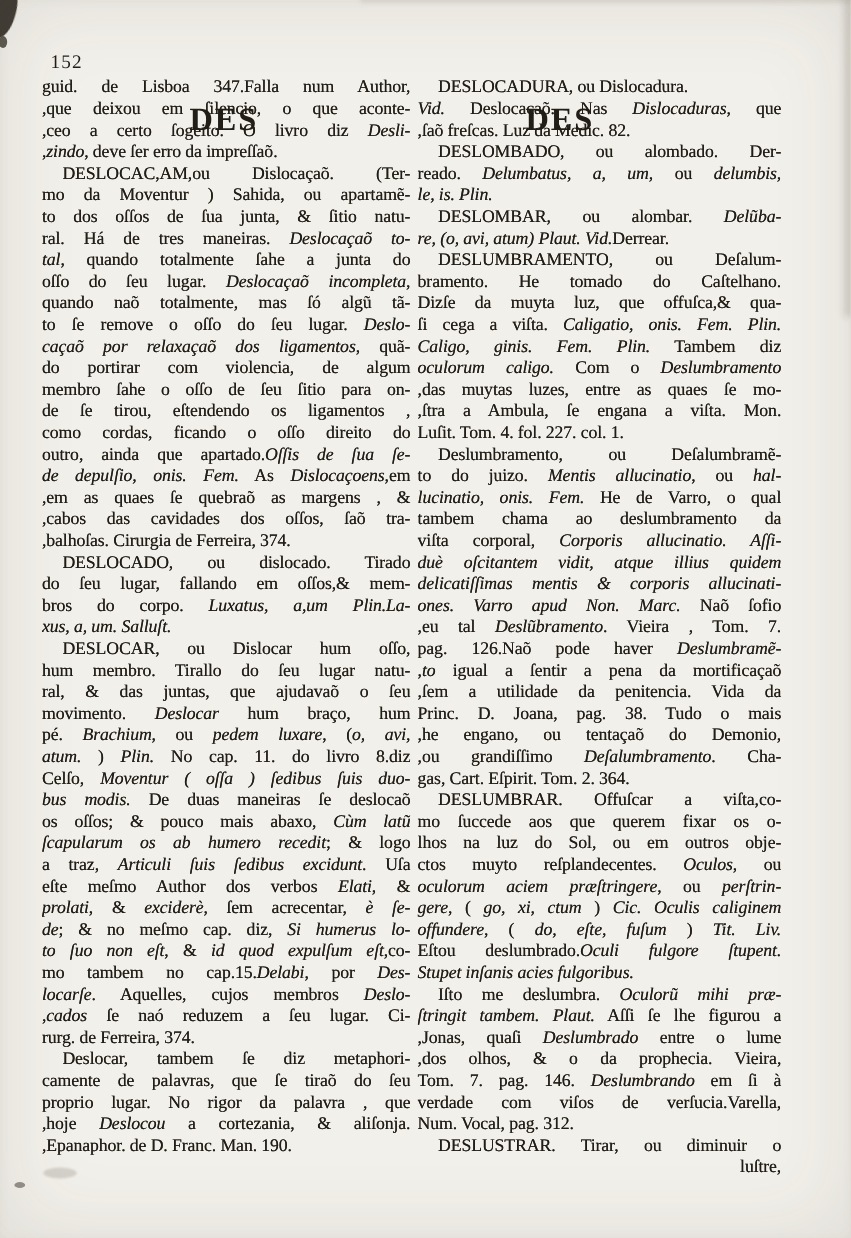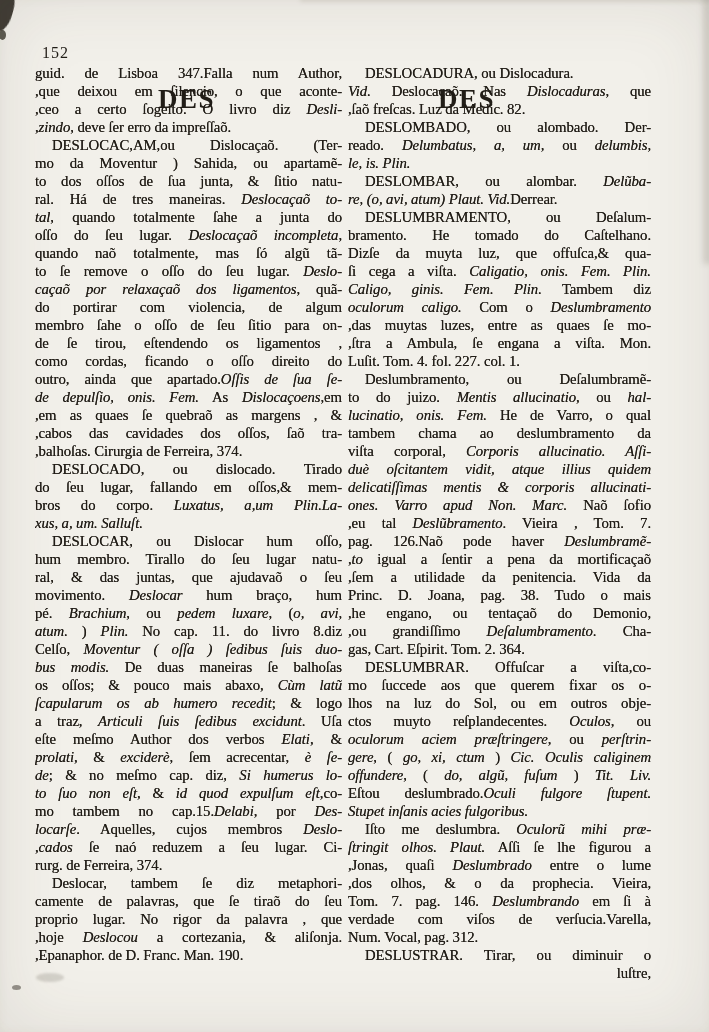--- a/index.html
+++ b/index.html
@@ -102,21 +102,21 @@
       <div class="line"><span>do ſeu lugar, fallando em oſſos,&amp; mem-</span></div>
       <div class="line"><span>bros do corpo. </span><i>Luxatus, a,um Plin.La-</i></div>
       <div class="line end"><i>xus, a, um. Salluſt.</i></div>
       <div class="line indent"><span>DESLOCAR, ou Dislocar hum oſſo,</span></div>
       <div class="line"><span>hum membro. Tirallo do ſeu lugar natu-</span></div>
       <div class="line"><span>ral, &amp; das juntas, que ajudavaõ o ſeu</span></div>
       <div class="line"><span>movimento. </span><i>Deslocar</i><span> hum braço, hum</span></div>
       <div class="line"><span>pé. </span><i>Brachium</i><span>, ou </span><i>pedem luxare</i><span>, (</span><i>o, avi,</i></div>
       <div class="line"><i>atum.</i><span> ) </span><i>Plin.</i><span> No cap. 11. do livro 8.diz</span></div>
       <div class="line"><span>Celſo, </span><i>Moventur ( oſſa ) ſedibus ſuis duo-</i></div>
-      <div class="line"><i>bus modis.</i><span> De duas maneiras ſe balhoſas</span></div>
+      <div class="line"><i>bus modis.</i><span> De duas maneiras ſe deslocaõ</span></div>
       <div class="line"><span>os oſſos; &amp; pouco mais abaxo, </span><i>Cùm latũ</i></div>
       <div class="line"><i>ſcapularum os ab humero recedit</i><span>; &amp; logo</span></div>
       <div class="line"><span>a traz, </span><i>Articuli ſuis ſedibus excidunt</i><span>. Uſa</span></div>
       <div class="line"><span>eſte meſmo Author dos verbos </span><i>Elati</i><span>, &amp;</span></div>
       <div class="line"><i>prolati</i><span>, &amp; </span><i>exciderè</i><span>, ſem acrecentar, </span><i>è ſe-</i></div>
       <div class="line"><i>de</i><span>; &amp; no meſmo cap. diz, </span><i>Si humerus lo-</i></div>
       <div class="line"><i>to ſuo non eſt</i><span>, &amp; </span><i>id quod expulſum eſt</i><span>,co-</span></div>
       <div class="line"><span>mo tambem no cap.15.</span><i>Delabi</i><span>, por </span><i>Des-</i></div>
       <div class="line"><i>locarſe</i><span>. Aquelles, cujos membros </span><i>Deslo-</i></div>
       <div class="line"><span>,</span><i>cados</i><span> ſe naó reduzem a ſeu lugar. Ci-</span></div>
@@ -160,25 +160,25 @@
       <div class="line"><span>Princ. D. Joana, pag. 38. Tudo o mais</span></div>
       <div class="line"><span>,he engano, ou tentaçaõ do Demonio,</span></div>
       <div class="line"><span>,ou grandiſſimo </span><i>Deſalumbramento</i><span>. Cha-</span></div>
       <div class="line end"><span>gas, Cart. Eſpirit. Tom. 2. 364.</span></div>
       <div class="line indent"><span>DESLUMBRAR. Offuſcar a viſta,co-</span></div>
       <div class="line"><span>mo ſuccede aos que querem fixar os o-</span></div>
       <div class="line"><span>lhos na luz do Sol, ou em outros obje-</span></div>
       <div class="line"><span>ctos muyto reſplandecentes. </span><i>Oculos</i><span>, ou</span></div>
       <div class="line"><i>oculorum aciem præſtringere</i><span>, ou </span><i>perſtrin-</i></div>
       <div class="line"><i>gere</i><span>, ( </span><i>go, xi, ctum</i><span> ) </span><i>Cic. Oculis caliginem</i></div>
-      <div class="line"><i>offundere</i><span>, ( </span><i>do, algũ, fuſum</i><span> ) </span><i>Tit. Liv.</i></div>
+      <div class="line"><i>offundere</i><span>, ( </span><i>do, eſte, fuſum</i><span> ) </span><i>Tit. Liv.</i></div>
       <div class="line"><span>Eſtou deslumbrado.</span><i>Oculi fulgore ſtupent.</i></div>
       <div class="line end"><i>Stupet inſanis acies fulgoribus.</i></div>
       <div class="line indent"><span>Iſto me deslumbra. </span><i>Oculorũ mihi præ-</i></div>
-      <div class="line"><i>ſtringit olhos. Plaut.</i><span> Aſſi ſe lhe figurou a</span></div>
+      <div class="line"><i>ſtringit tambem. Plaut.</i><span> Aſſi ſe lhe figurou a</span></div>
       <div class="line"><span>,Jonas, quaſi </span><i>Deslumbrado</i><span> entre o lume</span></div>
       <div class="line"><span>,dos olhos, &amp; o da prophecia. Vieira,</span></div>
       <div class="line"><span>Tom. 7. pag. 146. </span><i>Deslumbrando</i><span> em ſi à</span></div>
       <div class="line"><span>verdade com viſos de verſucia.Varella,</span></div>
       <div class="line end"><span>Num. Vocal, pag. 312.</span></div>
       <div class="line indent"><span>DESLUSTRAR. Tirar, ou diminuir o</span></div>
       <div class="line end right"><span>luſtre,</span></div>
     </div>
 </div>
 

